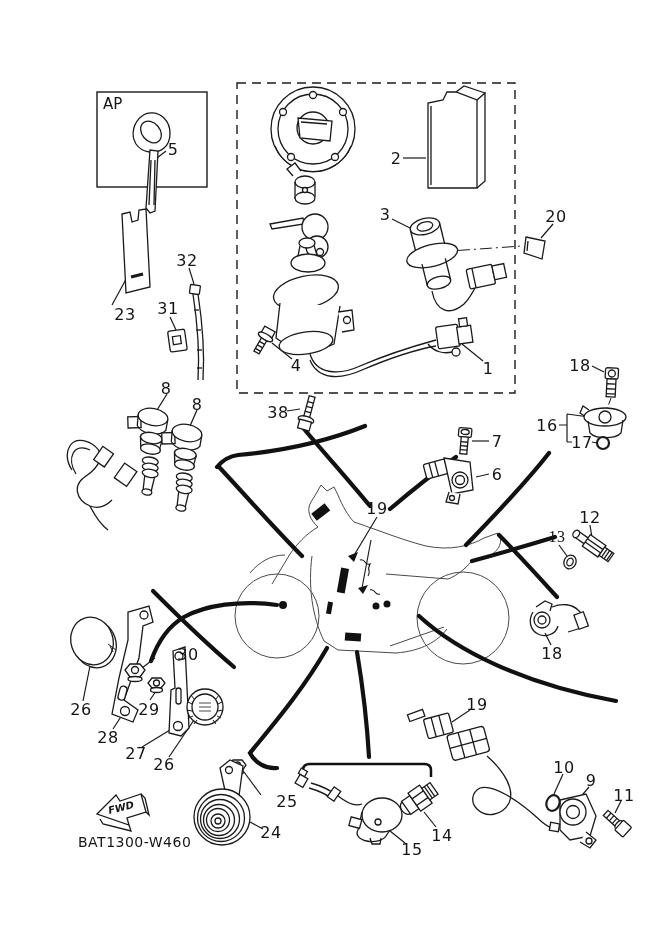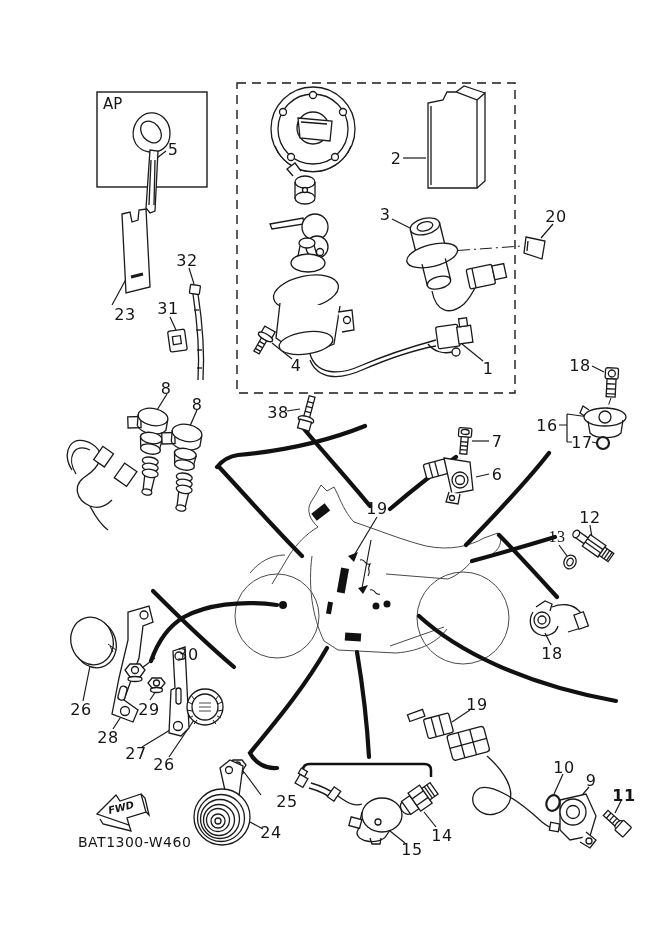--- a/index.html
+++ b/index.html
@@ -498,15 +498,15 @@
       <div class="callout" style="left: 108px; top: 737px;">28</div>
       <div class="callout" style="left: 136px; top: 753px;">27</div>
       <div class="callout" style="left: 164px; top: 764px;">26</div>
       <div class="callout" style="left: 267px; top: 801px; margin-left: 20px;">25</div>
       <div class="callout" style="left: 271px; top: 832px;">24</div>
       <div class="callout" style="left: 412px; top: 849px;">15</div>
       <div class="callout" style="left: 442px; top: 835px;">14</div>
       <div class="callout" style="left: 477px; top: 704px;">19</div>
       <div class="callout" style="left: 564px; top: 767px;">10</div>
       <div class="callout" style="left: 591px; top: 780px;">9</div>
-      <div class="callout" style="left: 624px; top: 795px; font-weight: bold;">11</div>
+      <div class="callout" style="left: 624px; top: 795px;">11</div>
     </div>
 </div>
 
 </body></html>

